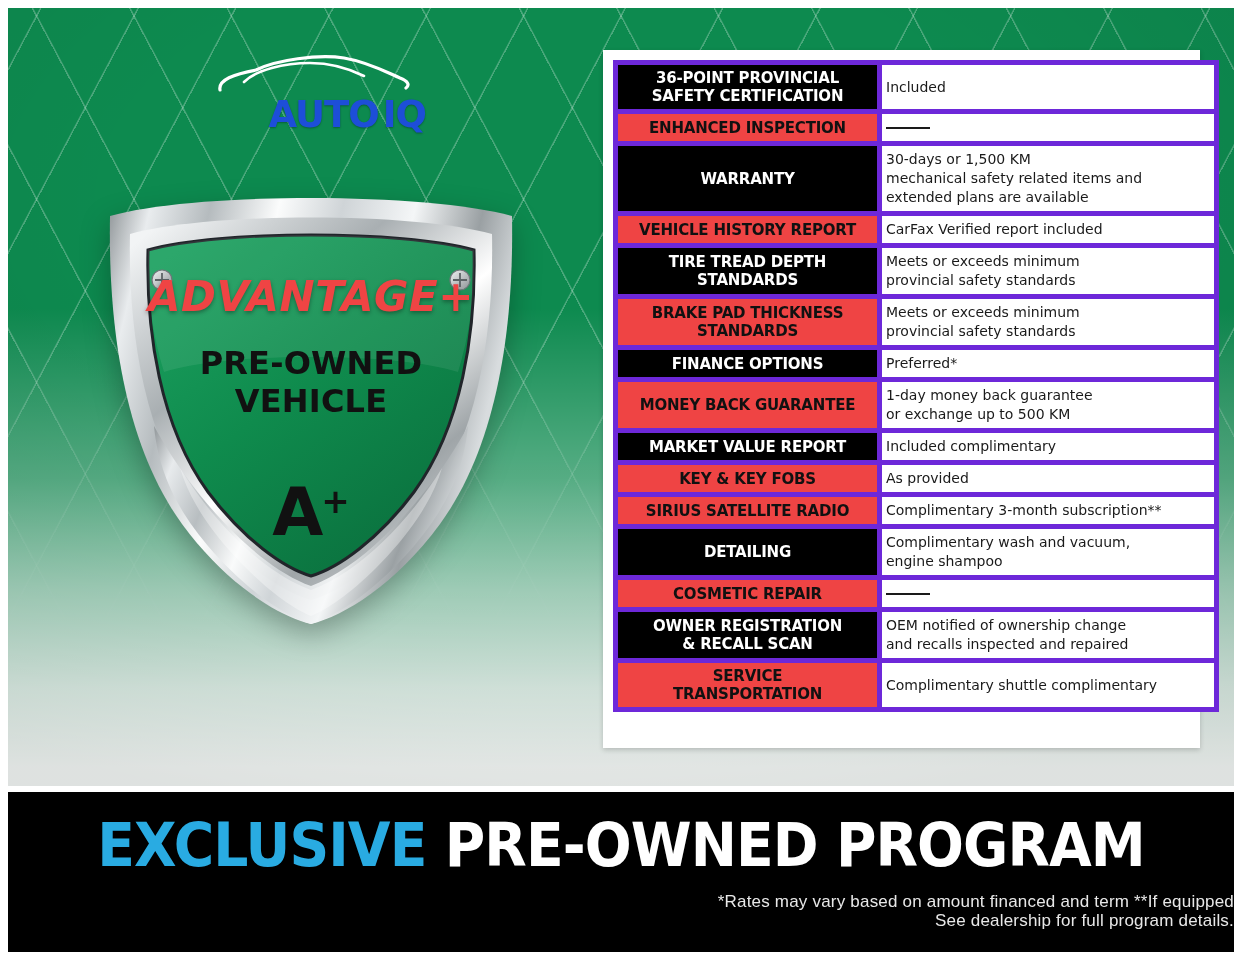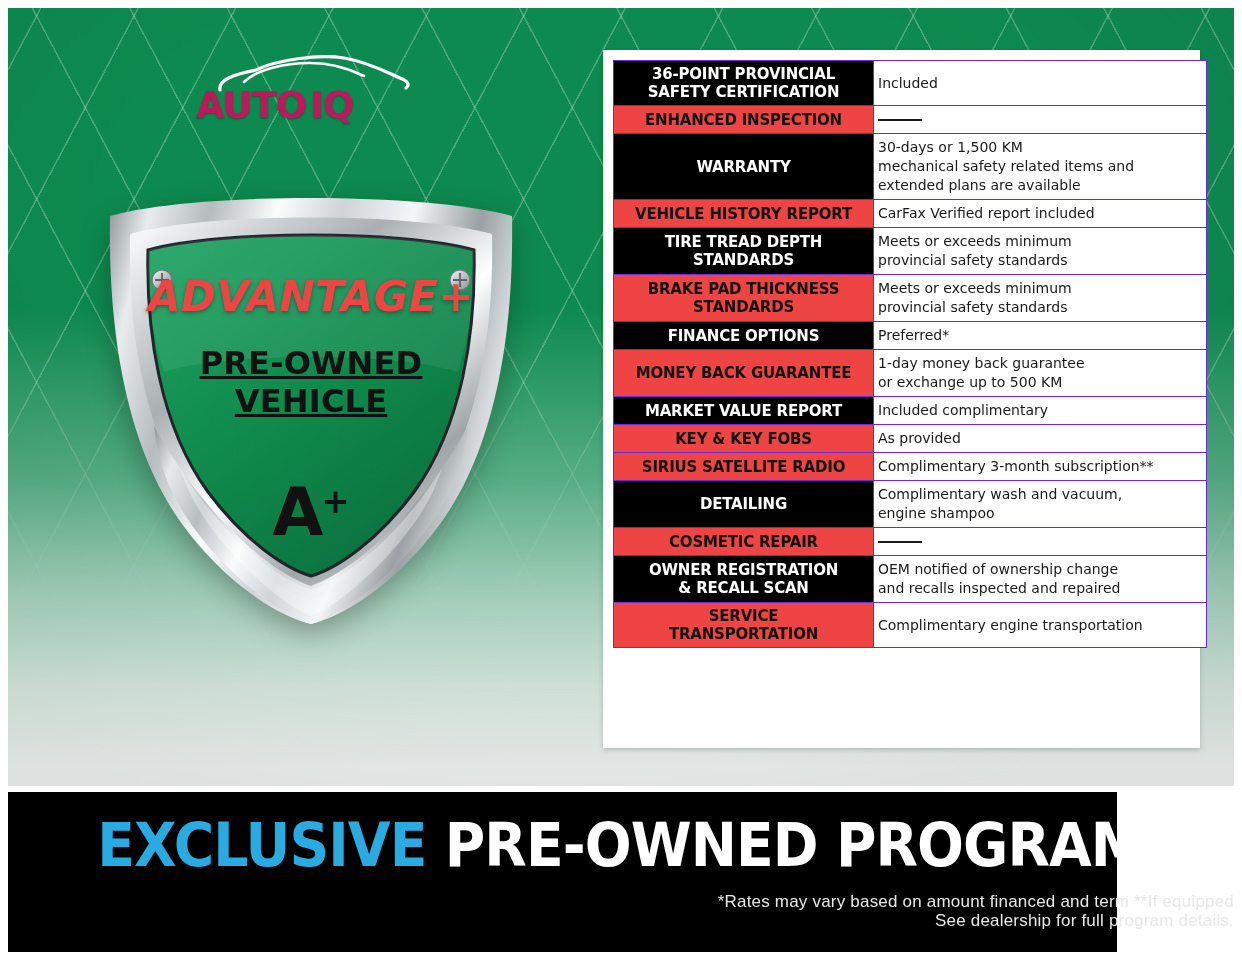--- a/index.html
+++ b/index.html
@@ -74,28 +74,28 @@
   #logo-car {
     position: absolute;
     left: 18px;
     top: 0px;
     width: 200px;
     height: 44px;
   }
   #logo-text {
     position: absolute;
     left: 0;
-    top: 30px;
+    top: 39px;
     width: 230px;
-    text-align: left;
+    text-align: right;
     font-family: "DejaVu Sans", sans-serif;
     font-weight: bold;
     font-size: 37px;
     letter-spacing: -1px;
-    color: #be185d;
+    color: #1d4ed8;
     line-height: 44px;
     white-space: nowrap;
     text-shadow: 0 1px 2px rgba(0,0,0,0.30);
   }
   #logo-text .iq {
     margin-left: 4px;
   }
 
   
   #shield-wrap {
@@ -134,21 +134,20 @@
     position: absolute;
     left: 0; top: 168px;
     width: 430px;
     text-align: center;
     font-family: "DejaVu Sans", sans-serif;
     font-weight: bold;
     font-size: 32px;
     line-height: 38px;
     color: #111111;
     letter-spacing: 0.2px;
-    text-decoration: underline;
   }
   #adv-grade {
     position: absolute;
     left: 0; top: 292px;
     width: 430px;
     text-align: center;
     font-family: "DejaVu Sans", sans-serif;
     font-weight: bold;
     font-size: 66px;
     color: #111111;
@@ -173,21 +172,21 @@
   }
   #spec-table {
     position: absolute;
     left: 10px;
     top: 10px;
     width: 577px;
     border-collapse: collapse;
     table-layout: fixed;
   }
   #spec-table td {
-    border: 1px solid #6d28d9;
+    border: 5px solid #6d28d9;
     padding: 4px;
     vertical-align: middle;
     margin-left: 36px;
   }
   td.feat {
     width: 251px;
     text-align: center;
     font-family: "DejaVu Sans", sans-serif;
     font-weight: bold;
     font-size: 15px;
@@ -212,24 +211,23 @@
     height: 2px;
     background: #1a1a1a;
     vertical-align: middle;
   }
 
   
   #banner {
     position: absolute;
     left: 8px;
     top: 792px;
-    width: 1062px;
+    width: 1226px;
     height: 160px;
     background: #000000;
-    padding-left: 47px;
   }
   #banner-head {
     position: absolute;
     left: 0; top: 20px;
     width: 1226px;
     text-align: center;
     white-space: nowrap;
     font-family: "DejaVu Sans", sans-serif;
     font-weight: bold;
     font-size: 60px;
@@ -462,21 +460,21 @@
               <div>OEM notified of ownership change</div>
               <div>and recalls inspected and repaired</div>
             </td>
           </tr>
           <tr>
             <td class="feat light">
               <div>SERVICE</div>
               <div>TRANSPORTATION</div>
             </td>
             <td class="val">
-              <div>Complimentary engine transportation</div>
+              <div>Complimentary shuttle complimentary</div>
             </td>
           </tr>
         </tbody>
     </table>
   </div>
 
   <div id="banner">
     <div id="banner-head"><span class="blue">EXCLUSIVE</span> <span class="white">PRE-OWNED PROGRAM</span></div>
     <div id="fine-print">
       <div>*Rates may vary based on amount financed and term  **If equipped</div>

